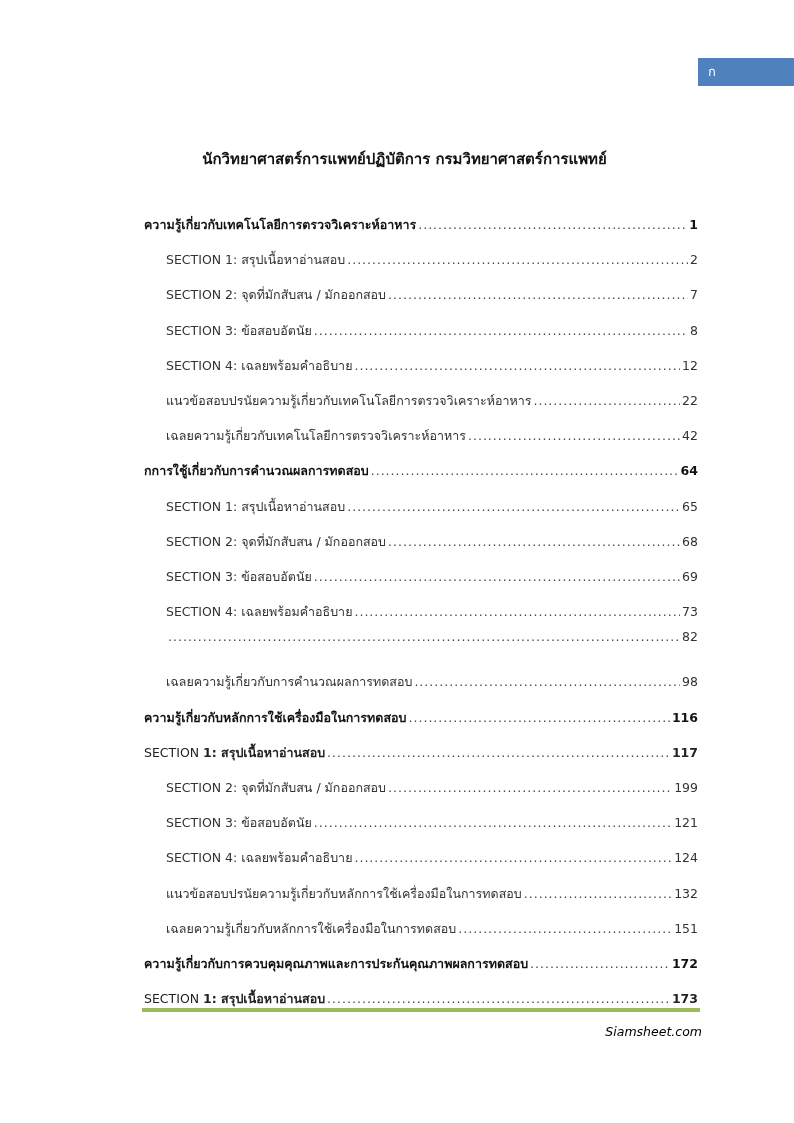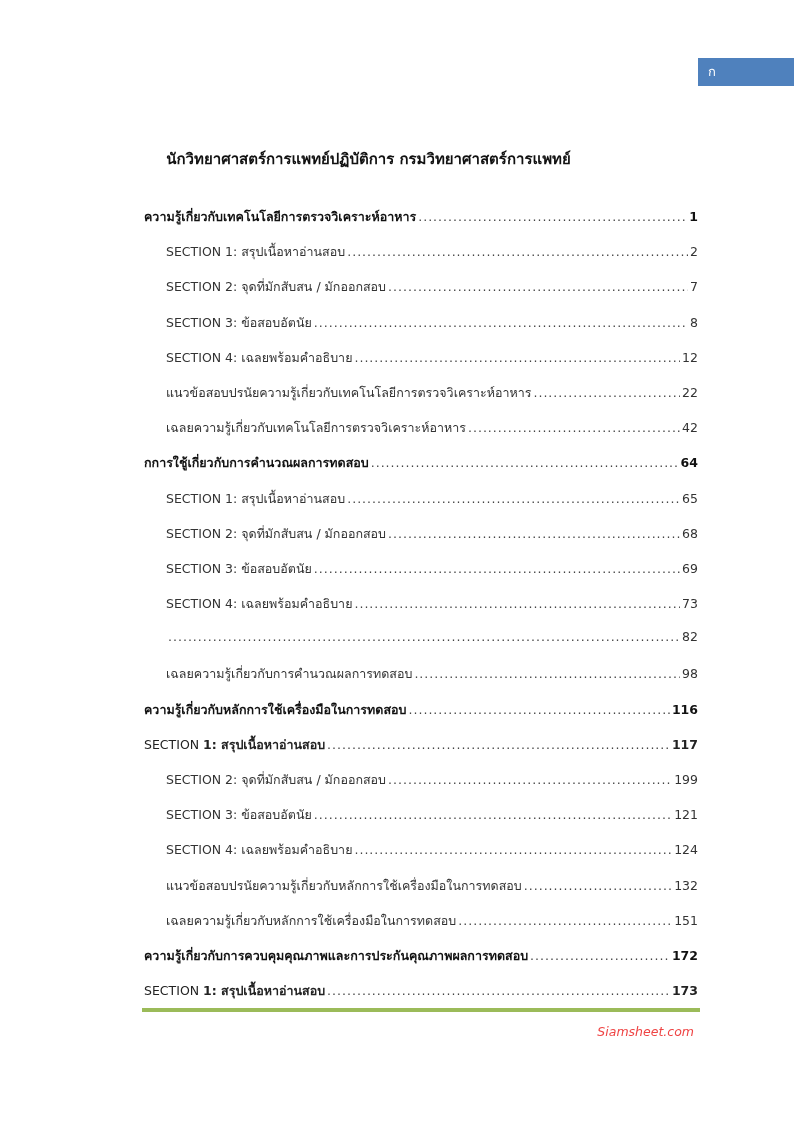--- a/index.html
+++ b/index.html
@@ -30,20 +30,21 @@
     }
     .doc-title {
       position: absolute;
       left: 0;
       top: 147px;
       width: 737px;
       text-align: center;
       font-size: 15px;
       font-weight: bold;
       color: #111111;
+      padding-left: 36px;
     }
     .toc {
       position: absolute;
       left: 144px;
       top: 207px;
       width: 554px;
       margin: 0;
       padding: 0;
       list-style: none;
     }
@@ -64,20 +65,21 @@
       color: #333333;
     }
     .toc-entry.level-1b {
       color: #222222;
     }
     .toc-entry.level-1b .b {
       font-weight: bold;
     }
     .toc-label {
       flex: 0 0 auto;
+      margin-top: 8px;
     }
     .toc-leader {
       flex: 1 1 auto;
       overflow: hidden;
       margin: 0 2px;
       font-weight: normal;
       color: #444444;
       letter-spacing: 1px;
     }
     .toc-leader::before {
@@ -89,25 +91,25 @@
     .footer-rule {
       position: absolute;
       left: 142px;
       top: 1008px;
       width: 558px;
       height: 4px;
       background: #9bbb59;
     }
     .footer-brand {
       position: absolute;
-      right: 100px;
+      right: 92px;
       top: 1024px;
       font-size: 12.5px;
       font-style: italic;
-      color: #ef4444;
+      color: #000000;
     }
   </style>
 </head>
 <body>
 
 <div class="page-badge">
   <span>ก</span>
 </div>
 
 <div class="doc-title">นักวิทยาศาสตร์การแพทย์ปฏิบัติการ กรมวิทยาศาสตร์การแพทย์</div>

